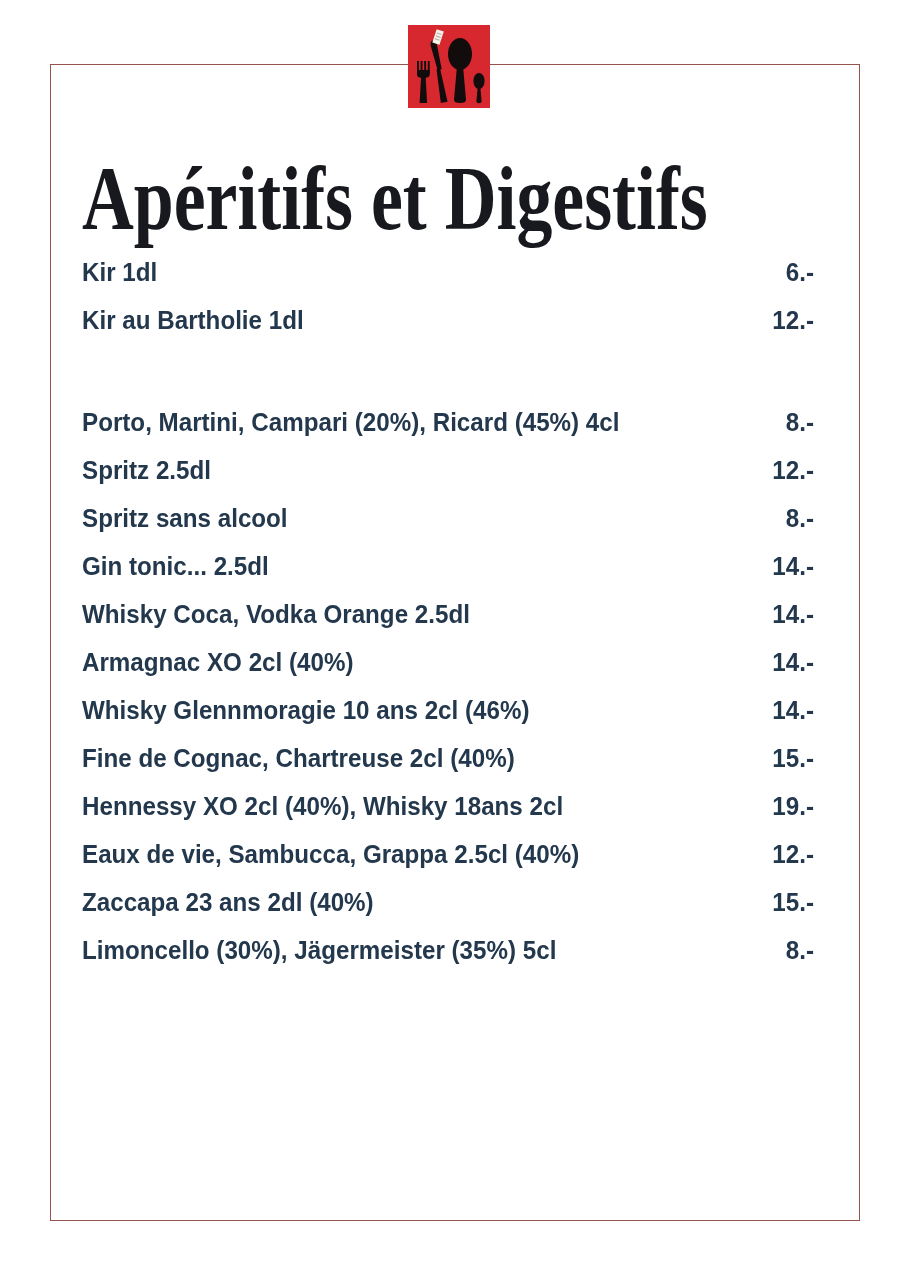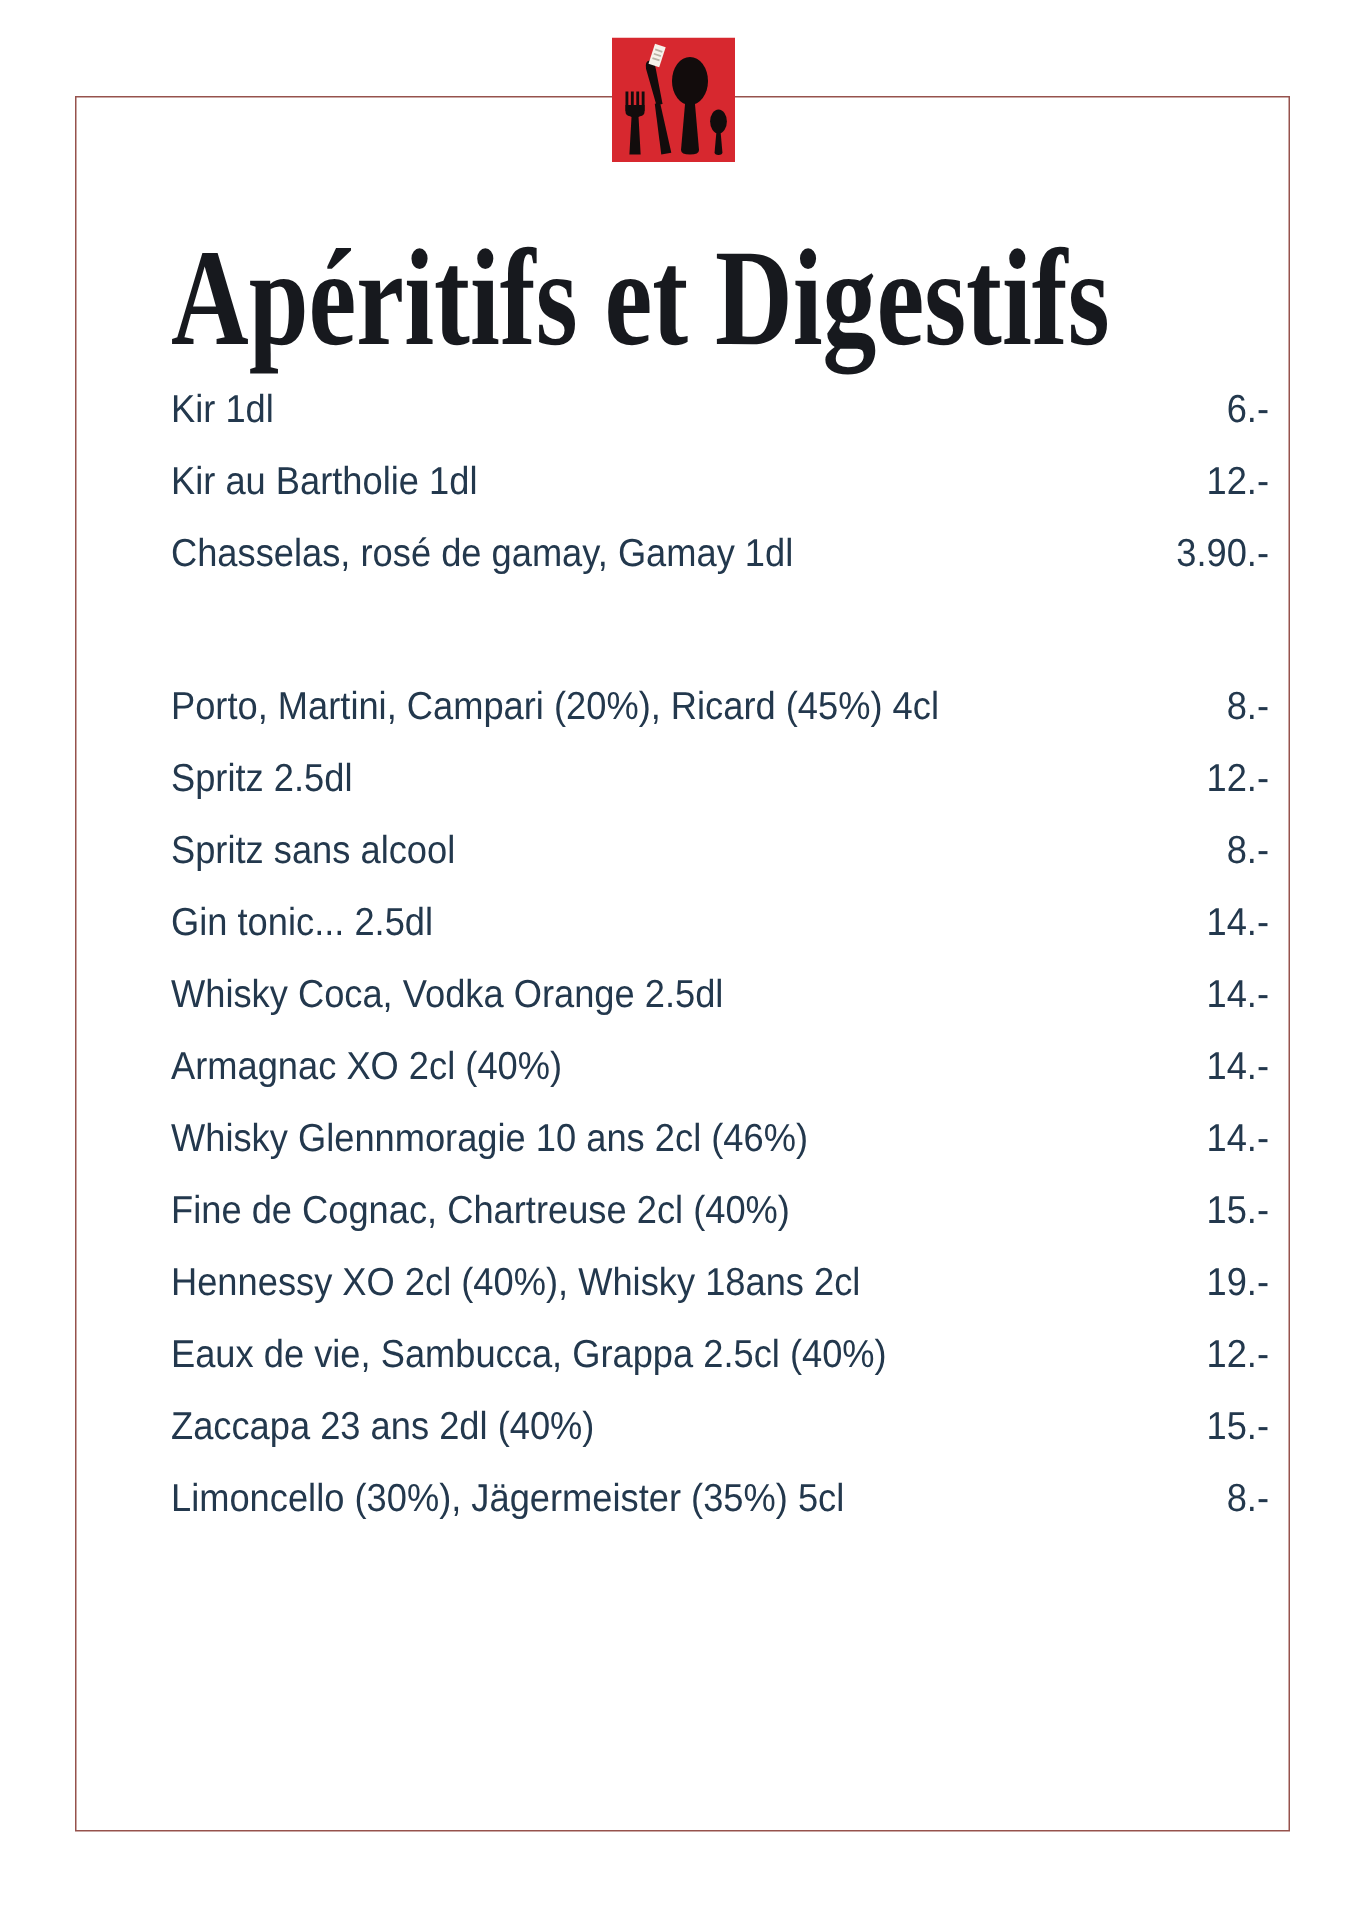--- a/index.html
+++ b/index.html
@@ -19,21 +19,21 @@
     z-index: 1;
   }
   .icon-badge {
     position: absolute;
     left: 408px; top: 25px;
     width: 82px; height: 83px;
     z-index: 2;
   }
   .content {
     position: absolute;
-    left: 64px; top: 64px;
+    left: 32px; top: 64px;
     width: 822px;
     padding: 0 40px 0 50px;
     box-sizing: border-box;
     z-index: 3;
   }
   .page-title {
     margin: 88px 0 0 0;
     font-family: "Liberation Serif", "DejaVu Serif", serif;
     font-weight: bold;
     font-size: 92px;
@@ -43,20 +43,21 @@
     transform: scaleX(0.78);
     transform-origin: left center;
   }
   .menu { margin-top: 4px; }
   .row {
     display: flex;
     align-items: center;
     height: 48px;
     font-size: 26px;
     color: #23384d;
+    font-weight: bold;
   }
   .row .name {
     flex: 1;
     white-space: nowrap;
     transform: scaleX(0.93);
     transform-origin: left center;
   }
   .row .mid {
     width: 130px;
     text-align: right;
@@ -120,24 +121,20 @@
 
     <div>
       <div class="row">
         <span class="name">Kir 1dl</span>
         <span class="price">6.-</span>
       </div>
       <div class="row">
         <span class="name">Kir au Bartholie 1dl</span>
         <span class="price">12.-</span>
       </div>
-      <div class="row">
-        <span class="name">Chasselas, rosé de gamay, Gamay 1dl</span>
-        <span class="price">3.90.-</span>
-      </div>
     </div>
 
     <div class="group-gap"></div>
 
     <div>
     </div>
 
     <div class="group-gap"></div>
 
     <div>

